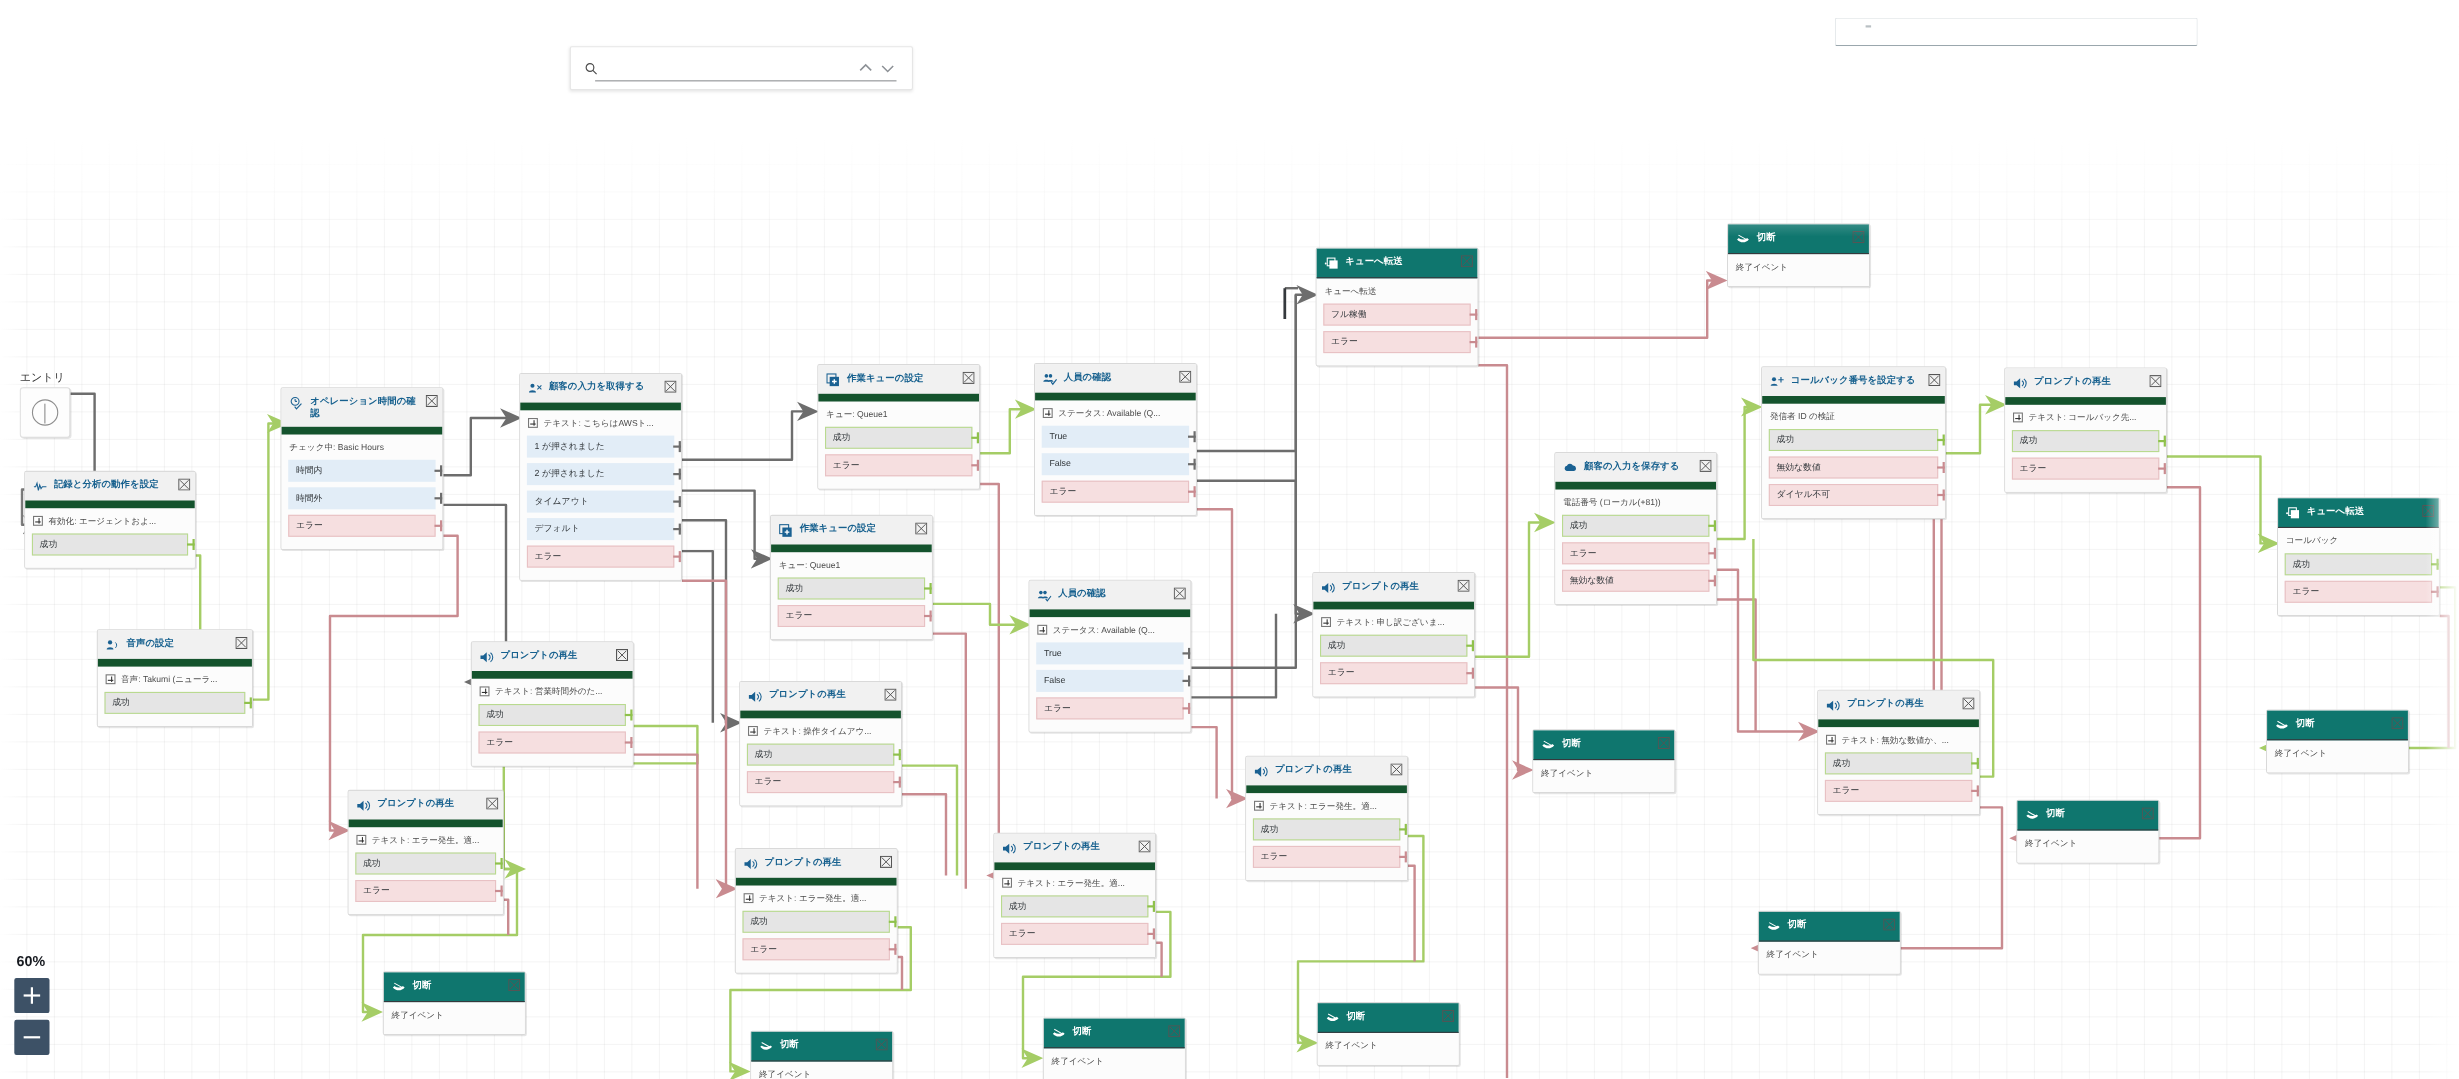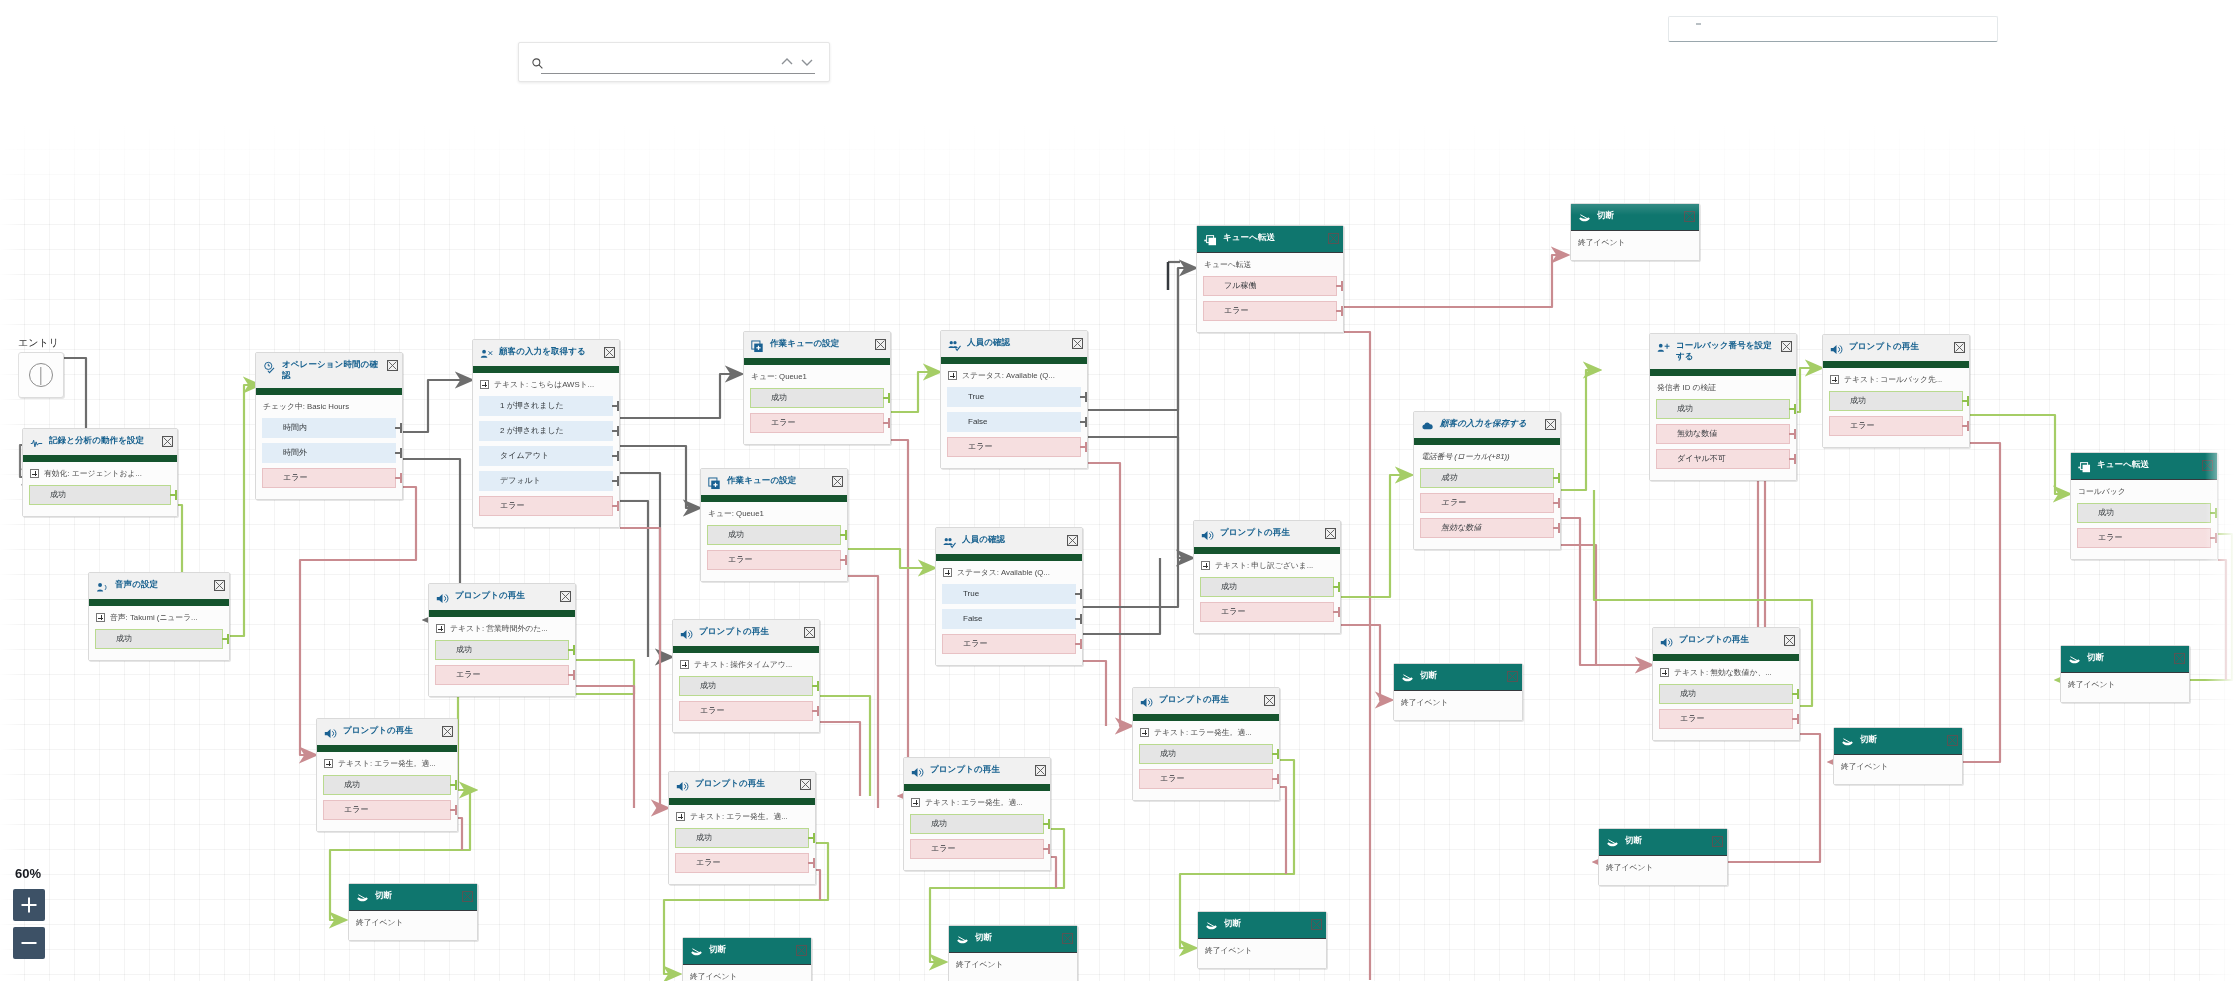--- a/index.html
+++ b/index.html
@@ -46,21 +46,21 @@
   .node .body { padding:0 0 6px 0; background:#fcfcfc; }
   .node .param { font-size:7.8px; color:#4a4a4a; padding:7px 7px 7px 7px;
      display:flex; align-items:center; gap:5px; line-height:1.2;
      white-space:nowrap; overflow:hidden; }
   .node .plusbox { flex:0 0 auto; width:9px; height:9px; border:1px solid #777; background:#fff;
      position:relative; }
   .node .plusbox:before, .node .plusbox:after { content:""; position:absolute; background:#333; }
   .node .plusbox:before { left:1px; top:3.5px; width:5px; height:1.5px; }
   .node .plusbox:after  { top:1px; left:3.5px; height:5px; width:1.5px; }
 
-  .port { position:relative; margin:0 6px 5px 6px; padding:4px 20px; font-size:8px;
+  .port { position:relative; margin:0 6px 5px 6px; padding:4px 6px; font-size:8px;
      line-height:1.25; border:1px solid transparent; }
   .port.blue  { background:#e2edf7; color:#32373b; }
   .port.green { background:#e5e5e5; border-color:#b9da8f; color:#32373b; }
   .port.red   { background:#f6dfe0; border-color:#e8c1c4; color:#32373b; }
   .port .stub { position:absolute; right:-7px; top:50%; transform:translateY(-50%);
      width:7px; height:2px; }
   .port .stub:before { content:""; position:absolute; right:0; top:-4px; width:2px; height:10px; }
   .port.blue  .stub, .port.blue .stub:before  { background:#6d6d6d; }
   .port.green .stub, .port.green .stub:before { background:#8fc14c; }
   .port.red   .stub, .port.red .stub:before   { background:#c98b90; }
@@ -503,42 +503,42 @@
         </div>
         <div class="body">
           <div class="param">
             <span class="plusbox"></span>
             <span>テキスト: 申し訳ございま...</span>
           </div>
           <div class="port green"><span>成功</span><span class="stub"></span></div>
           <div class="port red"><span>エラー</span><span class="stub"></span></div>
         </div>
       </div>
-      <div class="node" style="left: 1413px; top: 411px; width: 148px; font-style: italic;">
+      <div class="node" style="left: 1413px; top: 411px; width: 148px;">
         <div class="hdr">
           <span class="nicon"><svg viewBox="0 0 16 16" width="13" height="13">
               <path d="M4,11.4 A3,3 0 0 1 4.3,5.5 A3.6,3.6 0 0 1 11,5.2 A2.9,2.9 0 0 1 11.6,11.4 Z" fill="#1a6192"></path>
             </svg></span>
           <span class="ttl">顧客の入力を保存する</span>
           <span class="closebtn" style="border: 0px; background: transparent;"><svg viewBox="0 0 11 11" width="11" height="11">
               <rect x="0.5" y="0.5" width="10" height="10" fill="none" stroke="#555" stroke-width="1"></rect>
               <line x1="1.6" y1="1.6" x2="9.4" y2="9.4" stroke="#555" stroke-width="0.9"></line>
               <line x1="9.4" y1="1.6" x2="1.6" y2="9.4" stroke="#555" stroke-width="0.9"></line>
             </svg></span>
         </div>
         <div class="body">
           <div class="param">
             <span>電話番号 (ローカル(+81))</span>
           </div>
           <div class="port green"><span>成功</span><span class="stub"></span></div>
           <div class="port red"><span>エラー</span><span class="stub"></span></div>
           <div class="port red"><span>無効な数値</span><span class="stub"></span></div>
         </div>
       </div>
-      <div class="node" style="left: 1601px; top: 333px; width: 148px; margin-left: 48px;">
+      <div class="node" style="left: 1601px; top: 333px; width: 168px;">
         <div class="hdr">
           <span class="nicon"><svg viewBox="0 0 16 16" width="13" height="13">
               <circle cx="4.6" cy="4.6" r="2.3" fill="#1a6192"></circle>
               <path d="M0.8,12 C0.8,8.8 8.6,8.8 8.6,12 Z" fill="#1a6192"></path>
               <line x1="12.4" y1="2.2" x2="12.4" y2="8.2" stroke="#1a6192" stroke-width="1.3"></line>
               <line x1="9.4" y1="5.2" x2="15.4" y2="5.2" stroke="#1a6192" stroke-width="1.3"></line>
             </svg></span>
           <span class="ttl">コールバック番号を設定する</span>
           <span class="closebtn" style="border: 0px; background: transparent;"><svg viewBox="0 0 11 11" width="11" height="11">
               <rect x="0.5" y="0.5" width="10" height="10" fill="none" stroke="#555" stroke-width="1"></rect>

